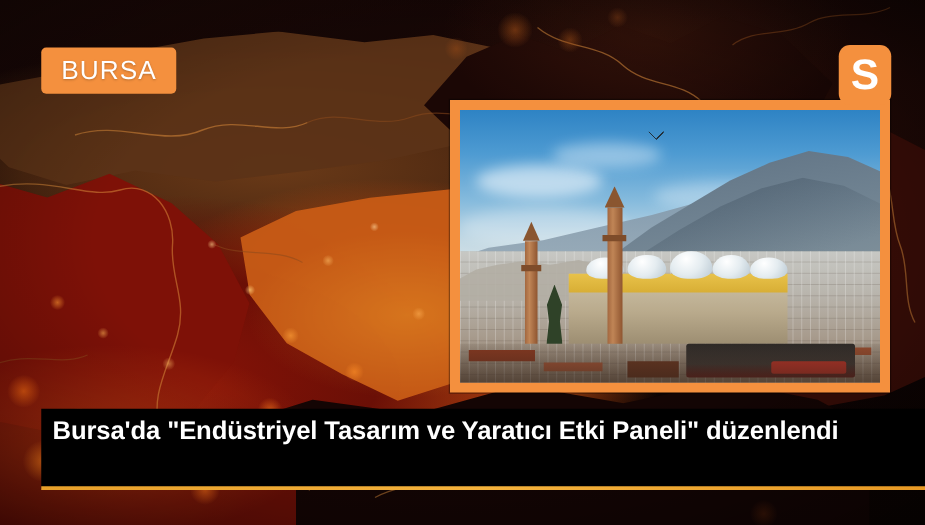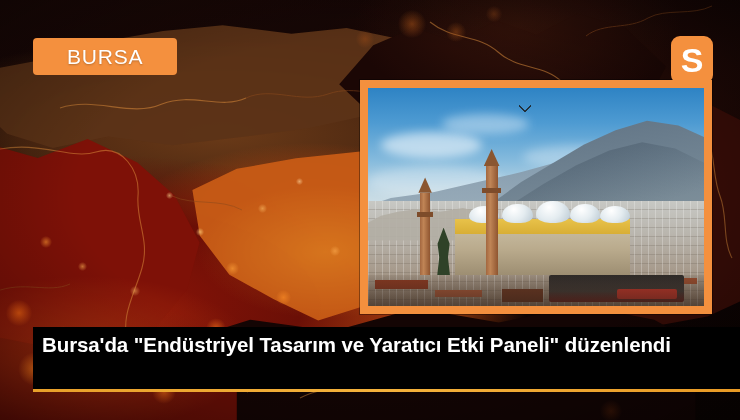--- a/index.html
+++ b/index.html
@@ -94,21 +94,21 @@
     mix-blend-mode:screen;
   }
   .vignette {
     position:absolute; inset:0;
     background:radial-gradient(ellipse 90% 86% at 48% 46%, rgba(0,0,0,0) 42%, rgba(0,0,0,.62) 100%);
   }
 
   
   #city-badge {
     position:absolute; left:33px; top:38px;
-    height:37px; padding:0 34px;
+    height:37px; padding:0 16px;
     display:flex; align-items:center;
     border-radius:4px;
     color:#fff; font-size:21px; letter-spacing:.8px;
     text-shadow:0 1px 2px rgba(0,0,0,.25);
   }
 
   
   #brand-logo {
     position:absolute; left:671px; top:36px;
     width:42px; height:48px;

